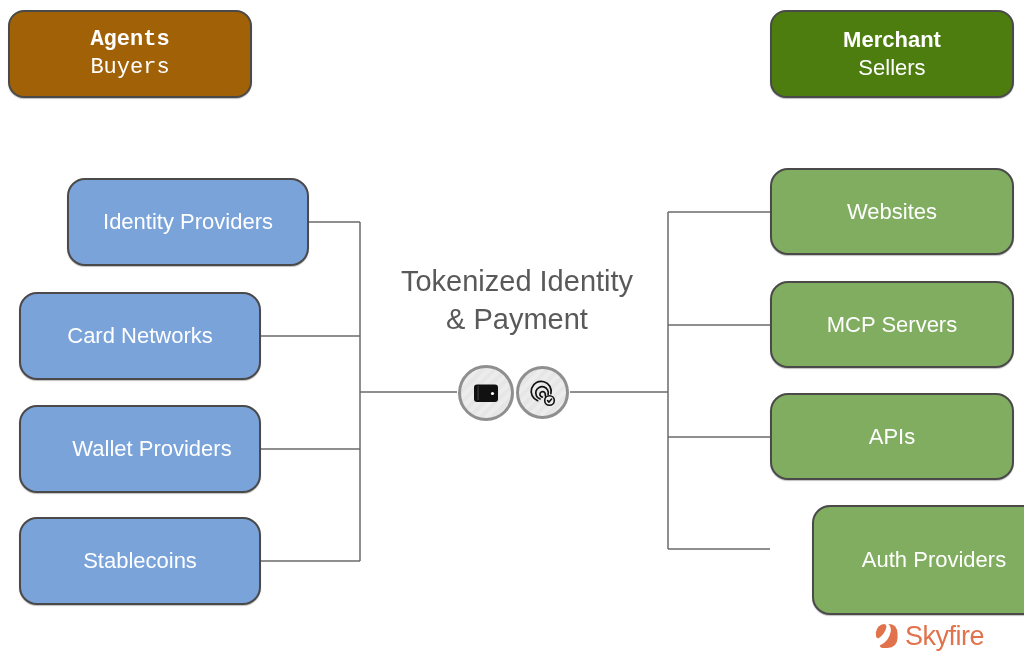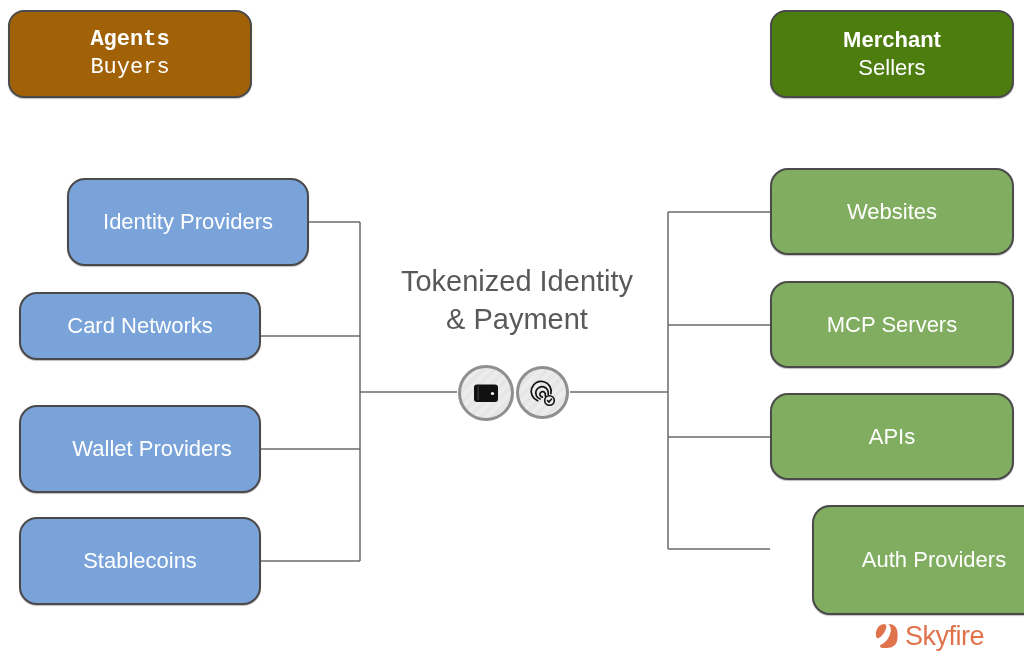--- a/index.html
+++ b/index.html
@@ -84,21 +84,21 @@
   <div class="box green-header" style="left:770px;top:10px;width:244px;height:88px;border-radius:16px;">
     <div>
       <div class="header-title">Merchant</div>
       <div class="header-sub">Sellers</div>
     </div>
   </div>
 
   <div class="box blue-box" style="left:19px;top:178px;width:242px;height:88px;margin-left:48px;">
     <span>Identity Providers</span>
   </div>
-  <div class="box blue-box" style="left:19px;top:292px;width:242px;height:68px;">
+  <div class="box blue-box" style="left:19px;top:292px;width:242px;height:88px;">
     <span>Card Networks</span>
   </div>
   <div class="box blue-box" style="left:19px;top:405px;width:242px;height:88px;padding-left:24px;">
     <span>Wallet Providers</span>
   </div>
   <div class="box blue-box" style="left:19px;top:517px;width:242px;height:88px;">
     <span>Stablecoins</span>
   </div>
 
   <div class="box green-box" style="left:770px;top:168px;width:244px;height:87px;">

